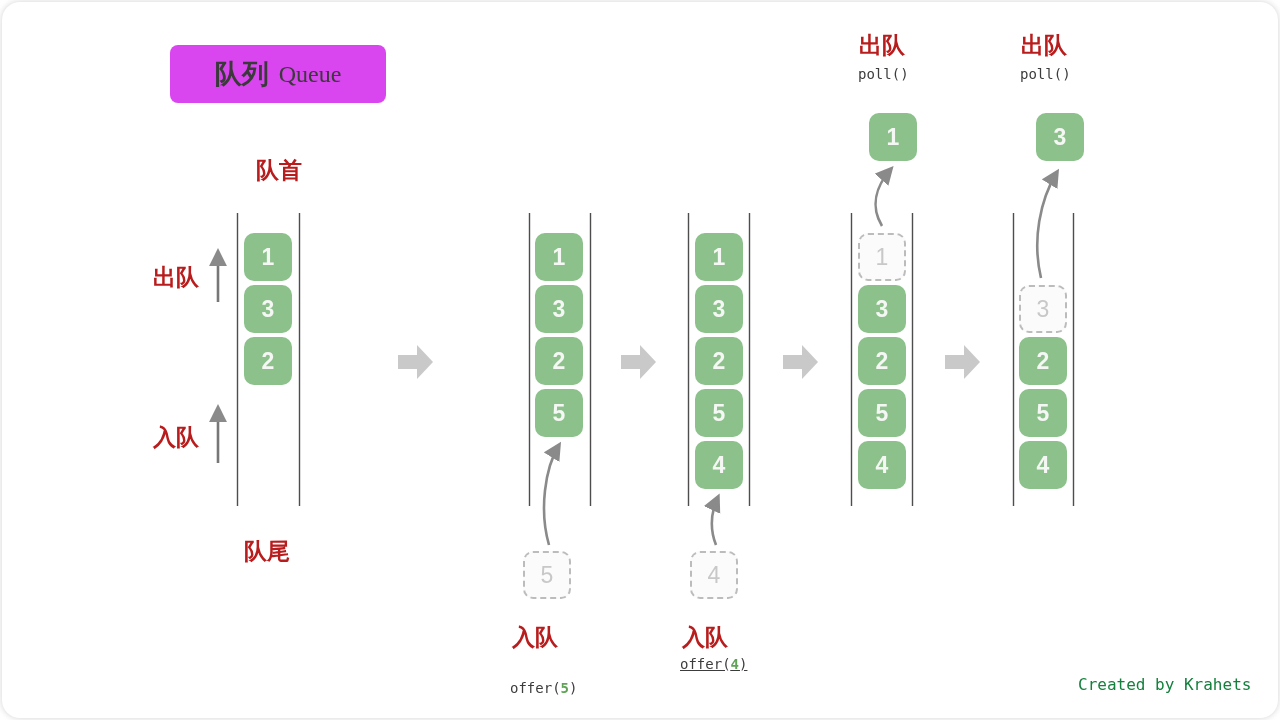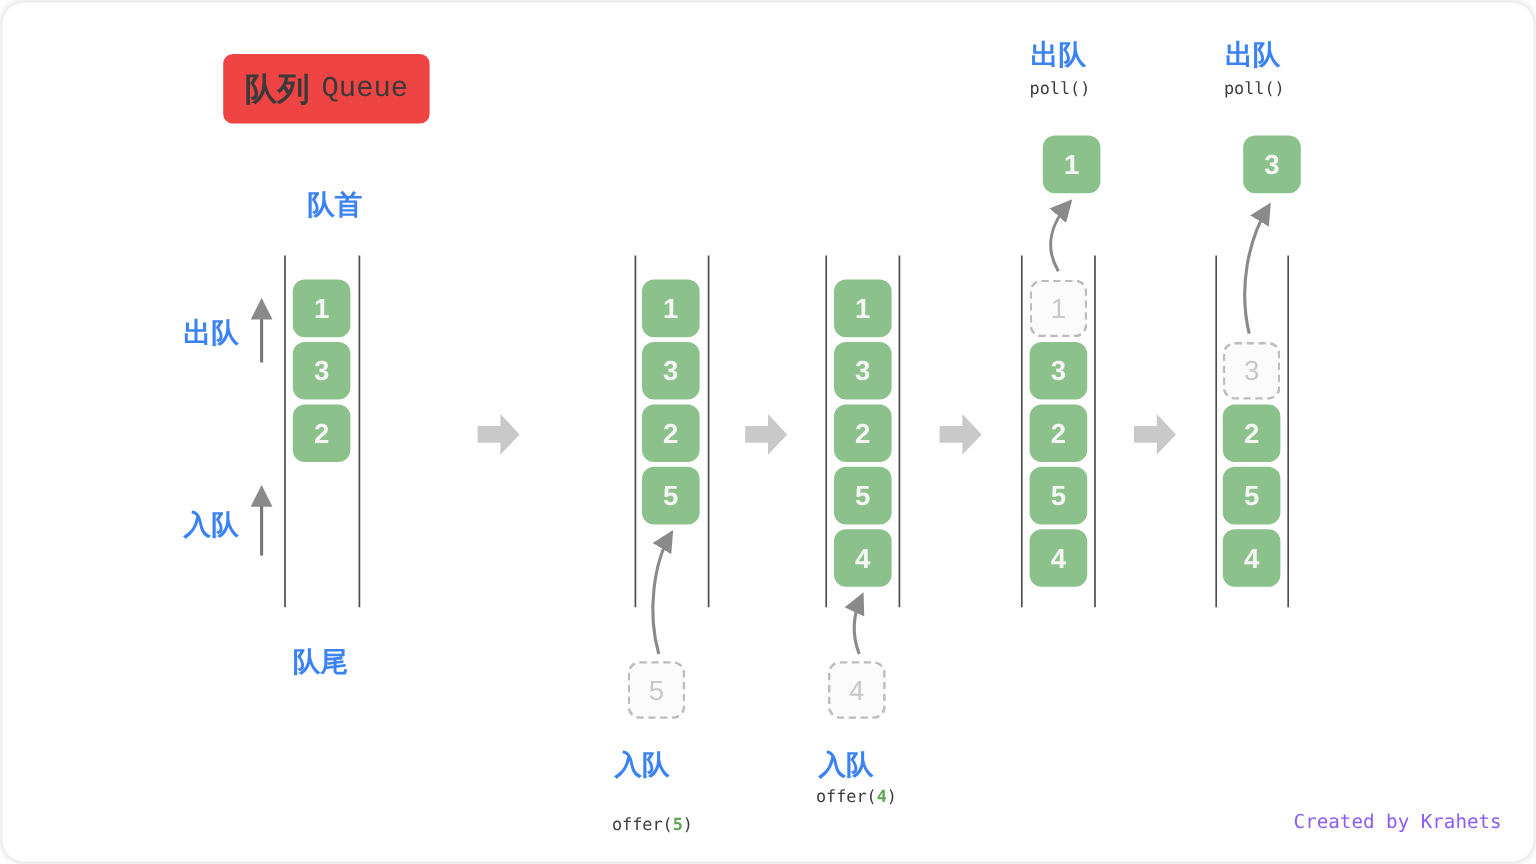--- a/index.html
+++ b/index.html
@@ -8,43 +8,43 @@
     font-family:"Liberation Sans",sans-serif;background:#ffffff;
   }
   .card{
     position:absolute;left:2px;top:2px;right:2px;bottom:2px;
     background:#ffffff;border-radius:18px;
     box-shadow:0 0 6px rgba(0,0,0,.18);
   }
   .svg-layer{position:absolute;left:0;top:0;width:1280px;height:720px;pointer-events:none;}
 
   .title-box{
-    position:absolute;left:186px;top:45px;width:172px;height:58px;
-    background:#ef4444;border-radius:8px;display:flex;align-items:center;justify-content:center;
+    position:absolute;left:170px;top:45px;width:216px;height:58px;
+    background:#d946ef;border-radius:8px;display:flex;align-items:center;justify-content:center;
     gap:10px;z-index:2;
   }
   .title-zh{font-size:27px;font-weight:bold;color:#3a3a3a;}
-  .title-en{font-family:Liberation Mono, monospace;font-size:24px;color:#3a3a3a;}
+  .title-en{font-family:Liberation Serif, serif;font-size:24px;color:#3a3a3a;}
 
-  .zh-label{position:absolute;font-size:23px;font-weight:bold;color:#3b82f6;z-index:2;white-space:nowrap;text-align:center;}
+  .zh-label{position:absolute;font-size:23px;font-weight:bold;color:#b91c1c;z-index:2;white-space:nowrap;text-align:center;}
   .mono-label{position:absolute;font-family:"DejaVu Sans Mono",monospace;font-size:14px;color:#3c3c3c;z-index:2;white-space:nowrap;}
   .mono-label .arg{color:#60a356;font-weight:bold;}
 
   .cell{
     position:absolute;width:48px;height:48px;border-radius:10px;
     background:#8cc18b;color:#f4f7f3;font-size:23px;font-weight:bold;
     display:flex;align-items:center;justify-content:center;z-index:2;
   }
   .cell.ghost{
     background:#fbfbfb;border:2px dashed #bcbcbc;color:#c8c8c8;
     width:44px;height:44px;font-weight:normal;
   }
   .watermark{
     position:absolute;left:1078px;top:675px;
-    font-family:"DejaVu Sans Mono",monospace;font-size:16px;color:#8b5cf6;z-index:2;
+    font-family:"DejaVu Sans Mono",monospace;font-size:16px;color:#15803d;z-index:2;
   }
 </style>
 </head>
 <body>
 
 <div class="canvas">
   <div class="card"></div>
 
   <svg class="svg-layer" viewBox="0 0 1280 720">
     <defs>
@@ -121,21 +121,21 @@
   <div class="cell" style="left:1019px;top:389px;">5</div>
   <div class="cell" style="left:1019px;top:441px;">4</div>
   <div class="cell" style="left:1036px;top:113px;">3</div>
 
   <div class="zh-label" style="left:512px;top:622px;">入队</div>
   <div class="mono-label" style="left:510px;top:680px;">
     <span>offer(</span><span class="arg">5</span><span>)</span>
   </div>
 
   <div class="zh-label" style="left:682px;top:622px;">入队</div>
-  <div class="mono-label" style="left:680px;top:656px;">
+  <div class="mono-label" style="left:680px;top:656px;text-decoration:underline;">
     <span>offer(</span><span class="arg">4</span><span>)</span>
   </div>
 
   <div class="zh-label" style="left:859px;top:30px;">出队</div>
   <div class="mono-label" style="left:858px;top:66px;">poll()</div>
 
   <div class="zh-label" style="left:1021px;top:30px;">出队</div>
   <div class="mono-label" style="left:1020px;top:66px;">poll()</div>
 
   <div class="watermark">Created by Krahets</div>

